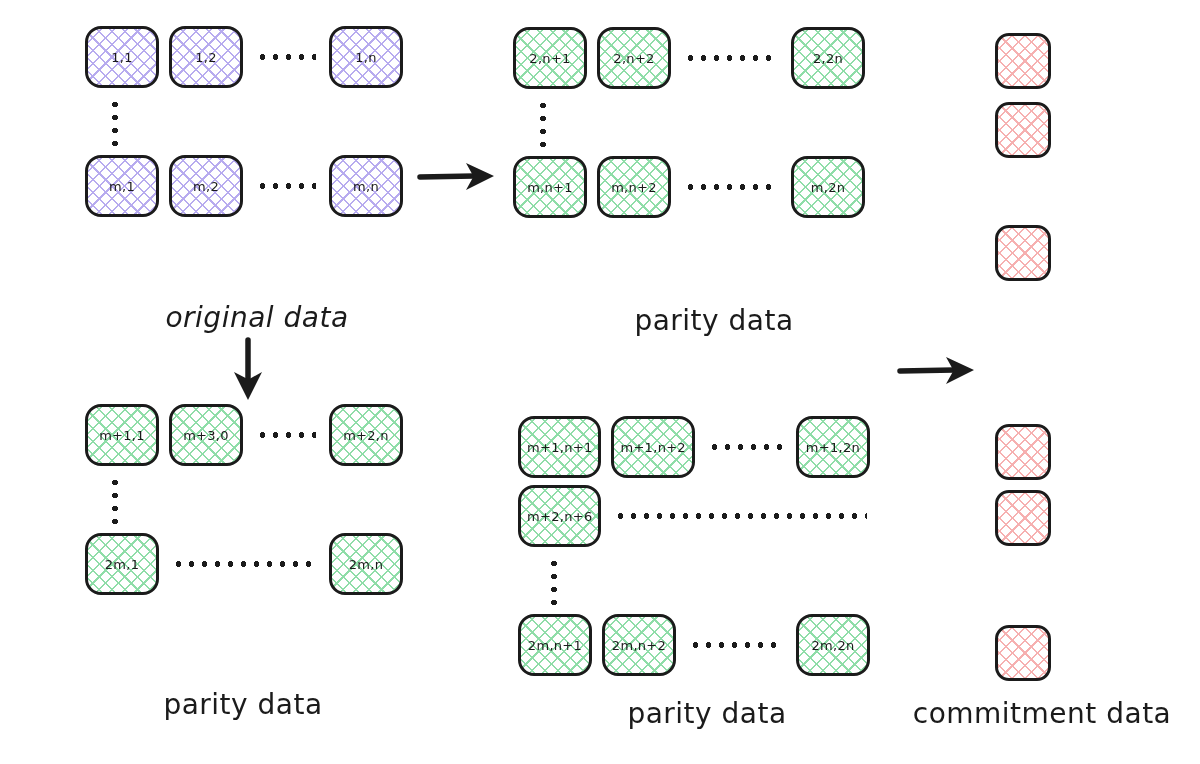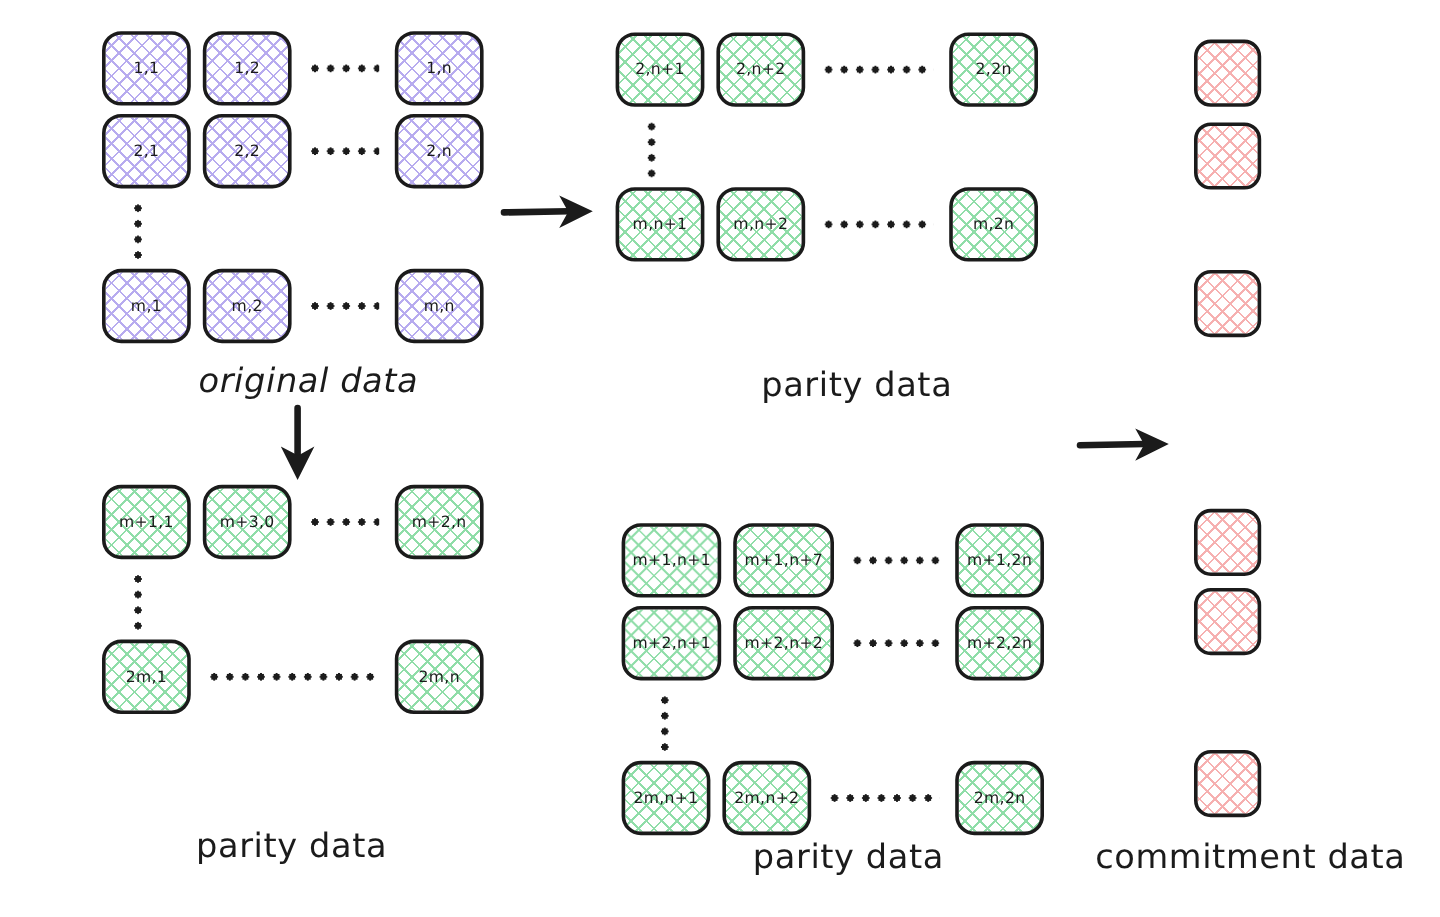--- a/index.html
+++ b/index.html
@@ -11,21 +11,21 @@
     overflow:hidden;
     color:#1b1b1b;
   }
   .canvas{position:absolute;inset:0;}
 
   
   .quadrant{position:absolute;display:flex;flex-direction:column;}
   .q0{left:85px;  top:26px;  width:318px;}
   .q1{left:513px; top:27px;  width:352px;}
   .q2{left:85px;  top:404px; width:318px;}
-  .q3{left:518px; top:436px; width:352px;}
+  .q3{left:518px; top:416px; width:352px;}
 
   .row{display:flex;align-items:center;gap:10px;margin-bottom:7px;}
 
   .cell{
     min-width:56px;height:56px;
     padding:0 6px;
     border:3.4px solid #1b1b1b;
     border-radius:16px;
     display:flex;align-items:center;justify-content:center;
     font-size:13px;font-weight:500;letter-spacing:.3px;
@@ -96,26 +96,20 @@
 
 <div class="canvas">
 
   <section class="quadrant q0">
     <div class="row">
       <div class="cell hatch-purple">1,1</div>
       <div class="cell hatch-purple">1,2</div>
       <div class="hdots"></div>
       <div class="cell hatch-purple">1,n</div>
     </div>
-    <div class="row">
-      <div class="cell hatch-purple">2,1</div>
-      <div class="cell hatch-purple">2,2</div>
-      <div class="hdots"></div>
-      <div class="cell hatch-purple">2,n</div>
-    </div>
     <div class="vdots"></div>
     <div class="row">
       <div class="cell hatch-purple">m,1</div>
       <div class="cell hatch-purple">m,2</div>
       <div class="hdots"></div>
       <div class="cell hatch-purple">m,n</div>
     </div>
   </section>
   <div class="qlabel l0">original data</div>
 
@@ -148,29 +142,27 @@
       <div class="cell hatch-green">2m,1</div>
       <div class="hdots"></div>
       <div class="cell hatch-green">2m,n</div>
     </div>
   </section>
   <div class="qlabel l2">parity data</div>
 
   <section class="quadrant q3">
     <div class="row">
       <div class="cell hatch-green">m+1,n+1</div>
-      <div class="cell hatch-green">m+1,n+7</div>
+      <div class="cell hatch-green">m+1,n+2</div>
       <div class="hdots"></div>
       <div class="cell hatch-green">m+1,2n</div>
     </div>
     <div class="row">
-      <div class="cell hatch-green">m+2,n+1</div>
-      <div class="cell hatch-green">m+2,n+2</div>
-      <div class="hdots"></div>
-      <div class="cell hatch-green">m+2,2n</div>
+      <div class="cell hatch-green">m+2,n+6</div>
+      <div class="hdots"></div>
     </div>
     <div class="vdots"></div>
     <div class="row">
       <div class="cell hatch-green">2m,n+1</div>
       <div class="cell hatch-green">2m,n+2</div>
       <div class="hdots"></div>
       <div class="cell hatch-green">2m,2n</div>
     </div>
   </section>
   <div class="qlabel l3">parity data</div>

